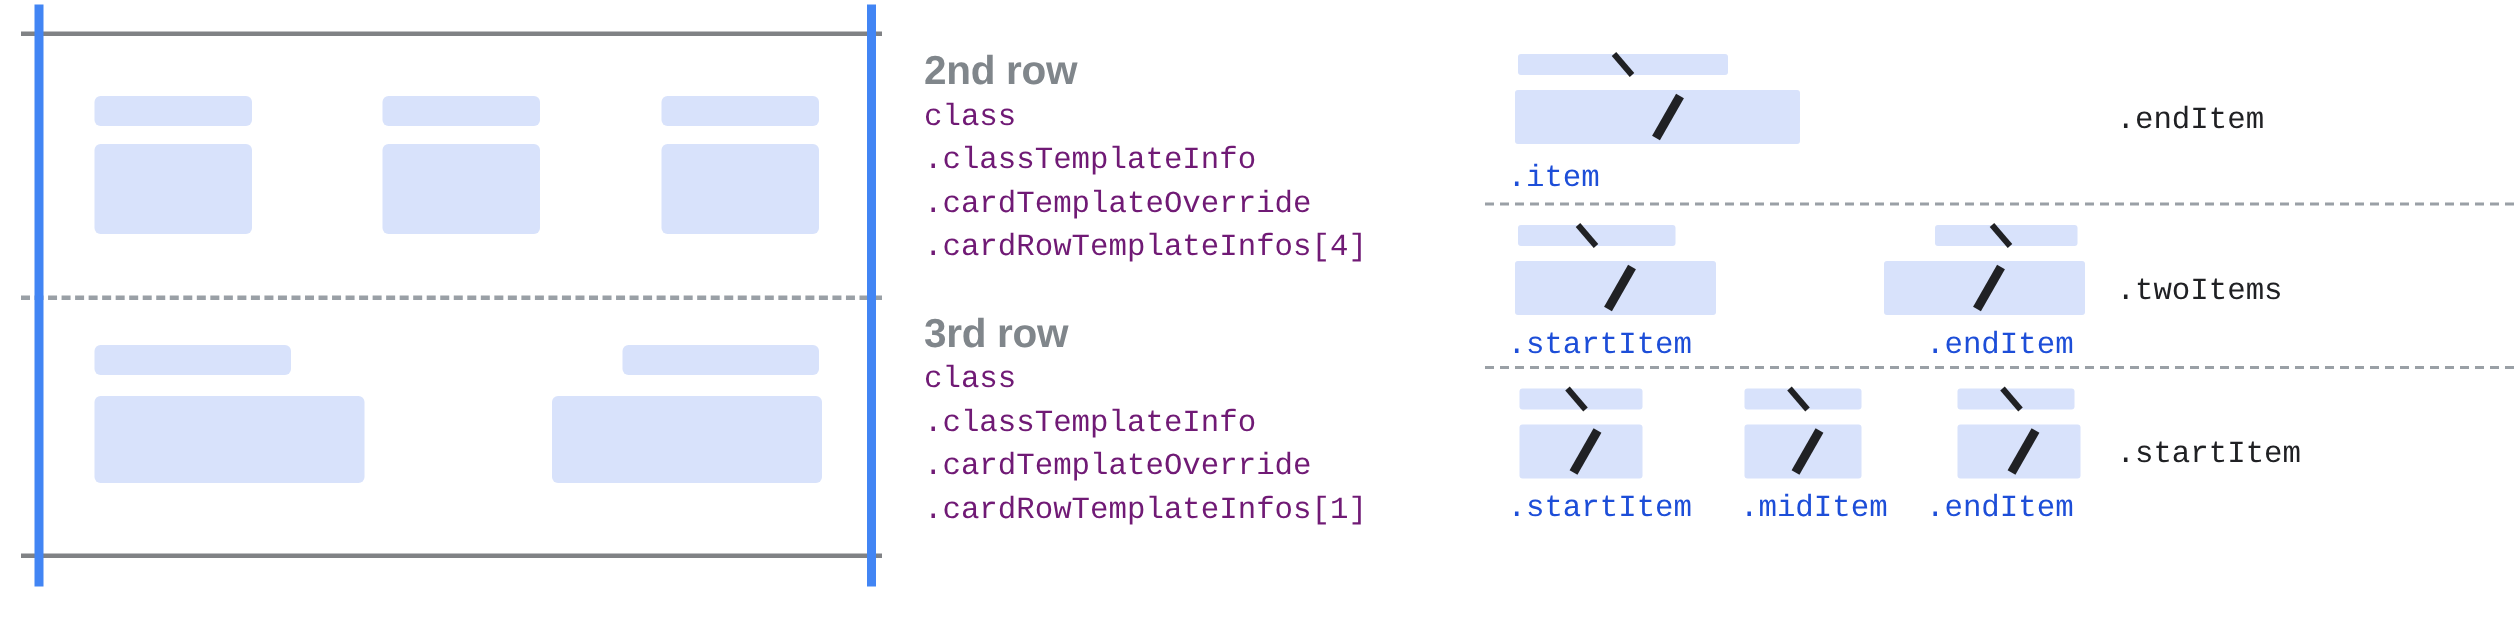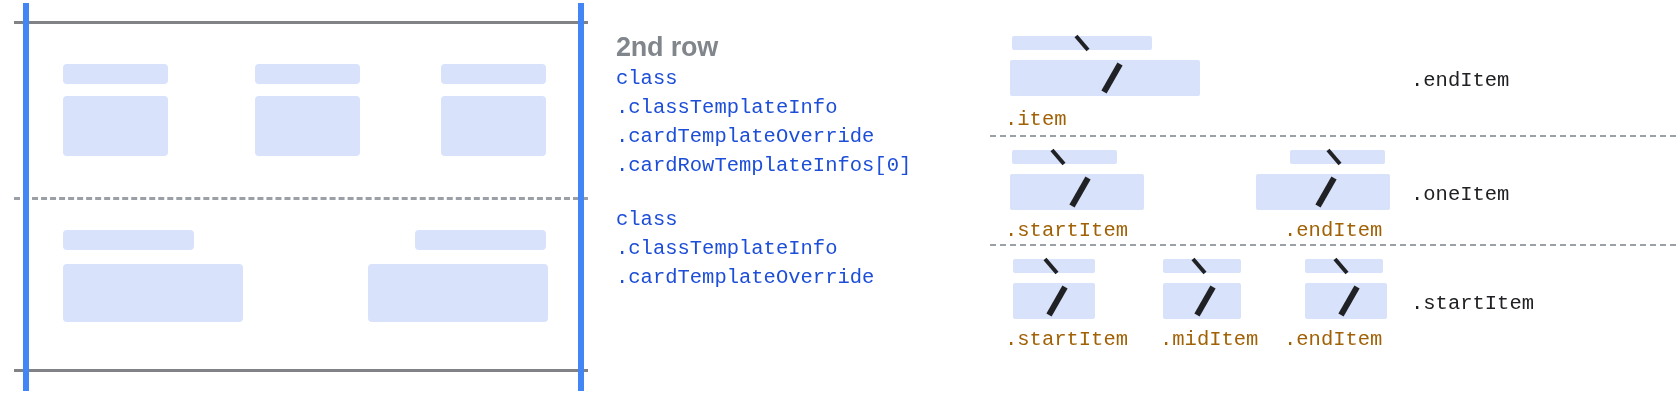--- a/index.html
+++ b/index.html
@@ -51,21 +51,21 @@
     font-size: 27px;
     font-weight: bold;
     color: #80868b;
     line-height: 34px;
     letter-spacing: -0.2px;
     white-space: pre;
   }
   .desc-code {
     font-family: "Liberation Mono", monospace;
     font-size: 20.5px;
-    color: #1d4ed8;
+    color: #701a75;
     line-height: 29px;
     white-space: pre;
   }
 
   
   .slot-group {
     position: absolute;
   }
   .slot {
     position: absolute;
@@ -77,21 +77,21 @@
   }
   .slot svg {
     position: absolute;
     overflow: visible;
     pointer-events: none;
   }
   .slot-caption {
     position: absolute;
     font-family: "Liberation Mono", monospace;
     font-size: 20.5px;
-    color: #a16207;
+    color: #1d4ed8;
     line-height: 24px;
     white-space: pre;
   }
   .group-label {
     position: absolute;
     font-family: "Liberation Mono", monospace;
     font-size: 20.5px;
     color: #202124;
     line-height: 24px;
     white-space: pre;
@@ -137,27 +137,29 @@
       <div class="chip" style="left:415px; top:230px; width:131px; height:20px;"></div>
       <div class="chip" style="left:368px; top:264px; width:180px; height:58px;"></div>
     </div>
   </div>
 
   <div class="desc-block" style="top:30px;">
     <div class="desc-title">2nd row</div>
     <div class="desc-code">class</div>
     <div class="desc-code">.classTemplateInfo</div>
     <div class="desc-code">.cardTemplateOverride</div>
-    <div class="desc-code">.cardRowTemplateInfos[0]</div>
+    <div class="desc-code">.cardRowTemplateInfos[4]</div>
   </div>
 
   <div class="desc-block" style="top:205px;">
+    <div class="desc-title">3rd row</div>
     <div class="desc-code">class</div>
     <div class="desc-code">.classTemplateInfo</div>
     <div class="desc-code">.cardTemplateOverride</div>
+    <div class="desc-code">.cardRowTemplateInfos[1]</div>
   </div>
 
   <div class="slot-group" style="left:0; top:0;">
 
     <div class="slot">
       <div class="slot-bar" style="left:1012px; top:36px; width:140px; height:14px;"></div>
       <svg style="left:1012px; top:36px;" width="140" height="14" viewBox="0 0 140 14">
         <line x1="76" y1="14" x2="64" y2="0" stroke="#202124" stroke-width="4" stroke-linecap="butt"></line>
       </svg>
 
@@ -197,21 +199,21 @@
       </svg>
 
       <div class="slot-bar" style="left:1256px; top:174px; width:134px; height:36px;"></div>
       <svg style="left:1256px; top:174px;" width="134" height="36" viewBox="0 0 134 36">
         <line x1="62" y1="32" x2="78" y2="4" stroke="#202124" stroke-width="6" stroke-linecap="butt"></line>
       </svg>
 
       <div class="slot-caption" style="left:1284px; top:219px;">.endItem</div>
     </div>
 
-    <div class="group-label" style="left:1411px; top:183px;">.oneItem</div>
+    <div class="group-label" style="left:1411px; top:183px;">.twoItems</div>
   </div>
 
   <div class="dash-sep" style="left:990px; top:244px; width:686px;"></div>
 
   <div class="slot-group" style="left:0; top:0;">
 
     <div class="slot">
       <div class="slot-bar" style="left:1013px; top:259px; width:82px; height:14px;"></div>
       <svg style="left:1013px; top:259px;" width="82" height="14" viewBox="0 0 82 14">
         <line x1="44" y1="14" x2="32" y2="0" stroke="#202124" stroke-width="4" stroke-linecap="butt"></line>

